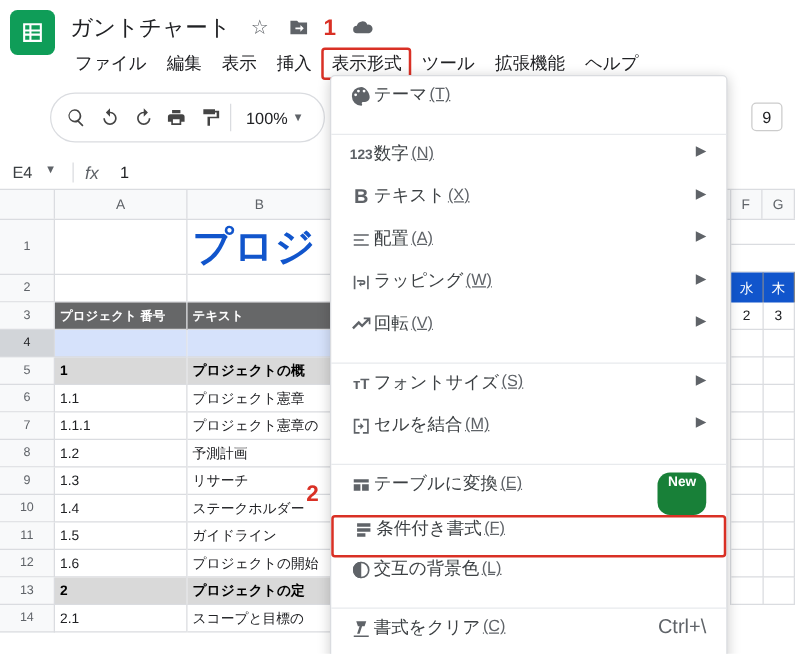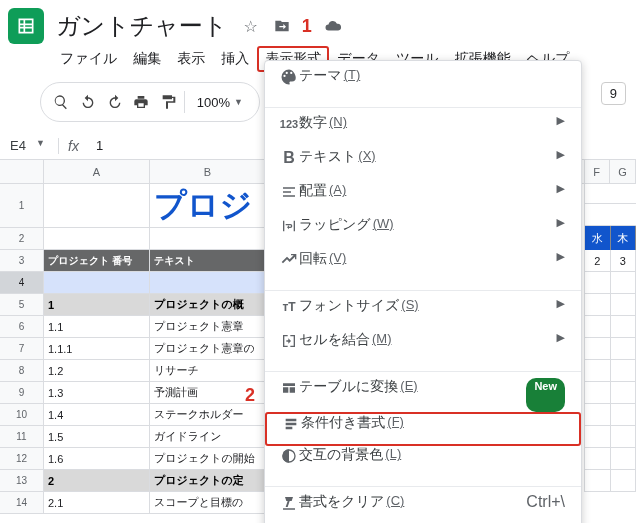--- a/index.html
+++ b/index.html
@@ -13,21 +13,21 @@
     --hdr:#f8f9fa;
     --darkhdr:#666768;
     --newpill:#188038;
   }
   *{box-sizing:border-box}
   body{margin:0;font-family:Arial,"Helvetica Neue",sans-serif;font-size:13px;color:var(--text);background:#fff;width:636px;height:523px;overflow:hidden;position:relative}
   .row{display:flex;align-items:center}
   
   .titlebar{display:flex;align-items:flex-start;padding:8px 8px 0 8px;gap:8px}
   .logo{width:36px;height:36px;border-radius:6px;background:#0f9d58;display:flex;align-items:center;justify-content:center;color:#fff;flex-shrink:0}
-  .doc-title{font-size:24px;font-weight:400;padding:2px 4px}
+  .doc-title{font-size:18px;font-weight:400;padding:2px 4px}
   .tb-icon{color:var(--muted);padding:4px;font-size:16px}
   .ann{color:var(--hl);font-weight:700;font-size:18px;}
   .menubar{display:flex;gap:0;margin-top:2px}
   .menuitem{padding:4px 8px;cursor:pointer;border-radius:4px;font-size:14px}
   .menuitem.boxed{border:2px solid var(--hl);border-radius:3px;padding:2px 6px}
   
   .toolbar{display:flex;align-items:center;gap:6px;padding:6px 10px;border:1px solid var(--border);border-radius:30px;margin:10px 12px 0 40px;width:220px;height:40px}
   .tbtn{width:26px;height:26px;display:flex;align-items:center;justify-content:center;color:#444;border-radius:4px;cursor:pointer}
   .zoom{font-size:13px;padding:0 6px;display:flex;align-items:center;gap:4px}
   .vline{width:1px;height:22px;background:var(--border)}
@@ -104,21 +104,20 @@
             <path fill="currentColor" d="M19 18H6a4 4 0 010-8 6 6 0 0111.3-1A4.5 4.5 0 0119 18z"></path>
           </svg>
       </span>
     </div>
     <div class="menubar">
       <div class="menuitem">ファイル</div>
       <div class="menuitem">編集</div>
       <div class="menuitem">表示</div>
       <div class="menuitem">挿入</div>
       <div class="menuitem boxed">表示形式</div>
-      <div class="menuitem">データ</div>
       <div class="menuitem">ツール</div>
       <div class="menuitem">拡張機能</div>
       <div class="menuitem">ヘルプ</div>
     </div>
   </div>
 </div>
 
 <div class="toolbar">
   <div class="tbtn">
       <svg width="16" height="16" viewBox="0 0 24 24">
@@ -209,22 +208,22 @@
     </div>
 
     <div class="datacol cB">
       <div class="cell r1 big-title" style="overflow:visible">プロジ</div>
       <div class="cell"></div>
       <div class="cell hdrcell">テキスト</div>
       <div class="cell selrow"></div>
       <div class="cell subhdr">プロジェクトの概</div>
       <div class="cell">プロジェクト憲章</div>
       <div class="cell">プロジェクト憲章の</div>
+      <div class="cell">予測計画</div>
       <div class="cell">リサーチ</div>
-      <div class="cell">予測計画</div>
       <div class="cell">ステークホルダー</div>
       <div class="cell">ガイドライン</div>
       <div class="cell">プロジェクトの開始</div>
       <div class="cell subhdr">プロジェクトの定</div>
       <div class="cell">スコープと目標の</div>
     </div>
   </div>
 
   <div class="daycols">
     <div style="height:44px;border-bottom:1px solid var(--border)"></div>

